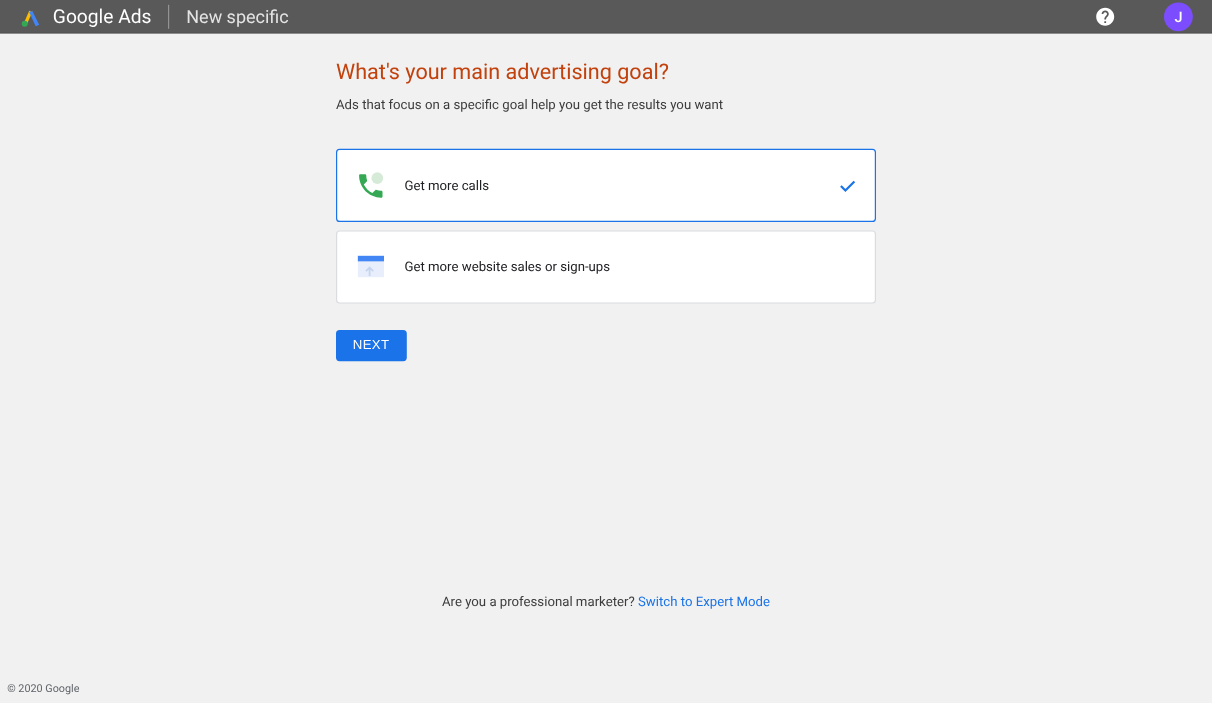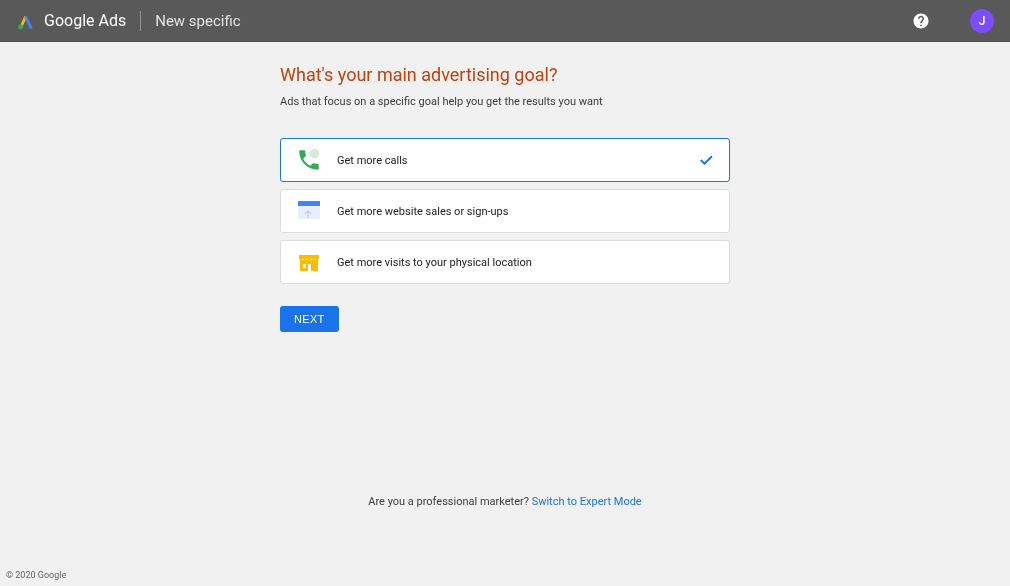--- a/index.html
+++ b/index.html
@@ -6,21 +6,21 @@
     body {
       font-family: Roboto, Arial, sans-serif;
       background: #f1f1f1;
       width: 1010px;
       height: 586px;
       overflow: hidden;
       position: relative;
     }
     .header {
       background: #595959;
-      height: 42px;
+      height: 28px;
       display: flex;
       align-items: center;
       padding: 0 16px;
       color: #fff;
       border-bottom: 1px solid rgba(0,0,0,0.1);
     }
     .logo-group {
       display: flex;
       align-items: center;
       gap: 8px;
@@ -87,21 +87,21 @@
     }
     .options {
       display: flex;
       flex-direction: column;
       gap: 7px;
     }
     .option {
       background: #fff;
       border: 1px solid #dadce0;
       border-radius: 3px;
-      height: 44px;
+      height: 61px;
       display: flex;
       align-items: center;
       padding: 0 14px;
       cursor: pointer;
       position: relative;
     }
     .option.selected {
       border: 1.5px solid #1a73e8;
     }
     .option-icon-wrap {
@@ -201,31 +201,20 @@
         <div class="option-icon-wrap">
           <svg width="22" height="20" viewBox="0 0 22 20">
             <rect x="0" y="0" width="22" height="5" fill="#4285f4"></rect>
             <rect x="0" y="5" width="22" height="13" fill="#e8eefb"></rect>
             <path d="M7 13 L10 10 L13 13 M10 10 L10 17" stroke="#c5d5f0" stroke-width="1.5" fill="none"></path>
           </svg>
         </div>
         <span class="option-label">Get more website sales or sign-ups</span>
       </div>
 
-      <div class="option">
-        <div class="option-icon-wrap">
-          <svg width="22" height="20" viewBox="0 0 22 20">
-            <rect x="2" y="8" width="18" height="11" fill="#fbbc04"></rect>
-            <path d="M1 3 h20 v3 a2 2 0 0 1 -4 0 a2 2 0 0 1 -4 0 a2 2 0 0 1 -4 0 a2 2 0 0 1 -4 0 a2 2 0 0 1 -4 0 z" fill="#fbbc04"></path>
-            <rect x="5" y="12" width="3" height="4" fill="#fff"></rect>
-            <rect x="10" y="12" width="3" height="7" fill="#fff"></rect>
-          </svg>
-        </div>
-        <span class="option-label">Get more visits to your physical location</span>
-      </div>
 
     </div>
 
     <button class="next-btn">NEXT</button>
   </div>
 </div>
 
 <div class="footer-prompt">
   <span>Are you a professional marketer? </span><a class="footer-link">Switch to Expert Mode</a>
 </div>

